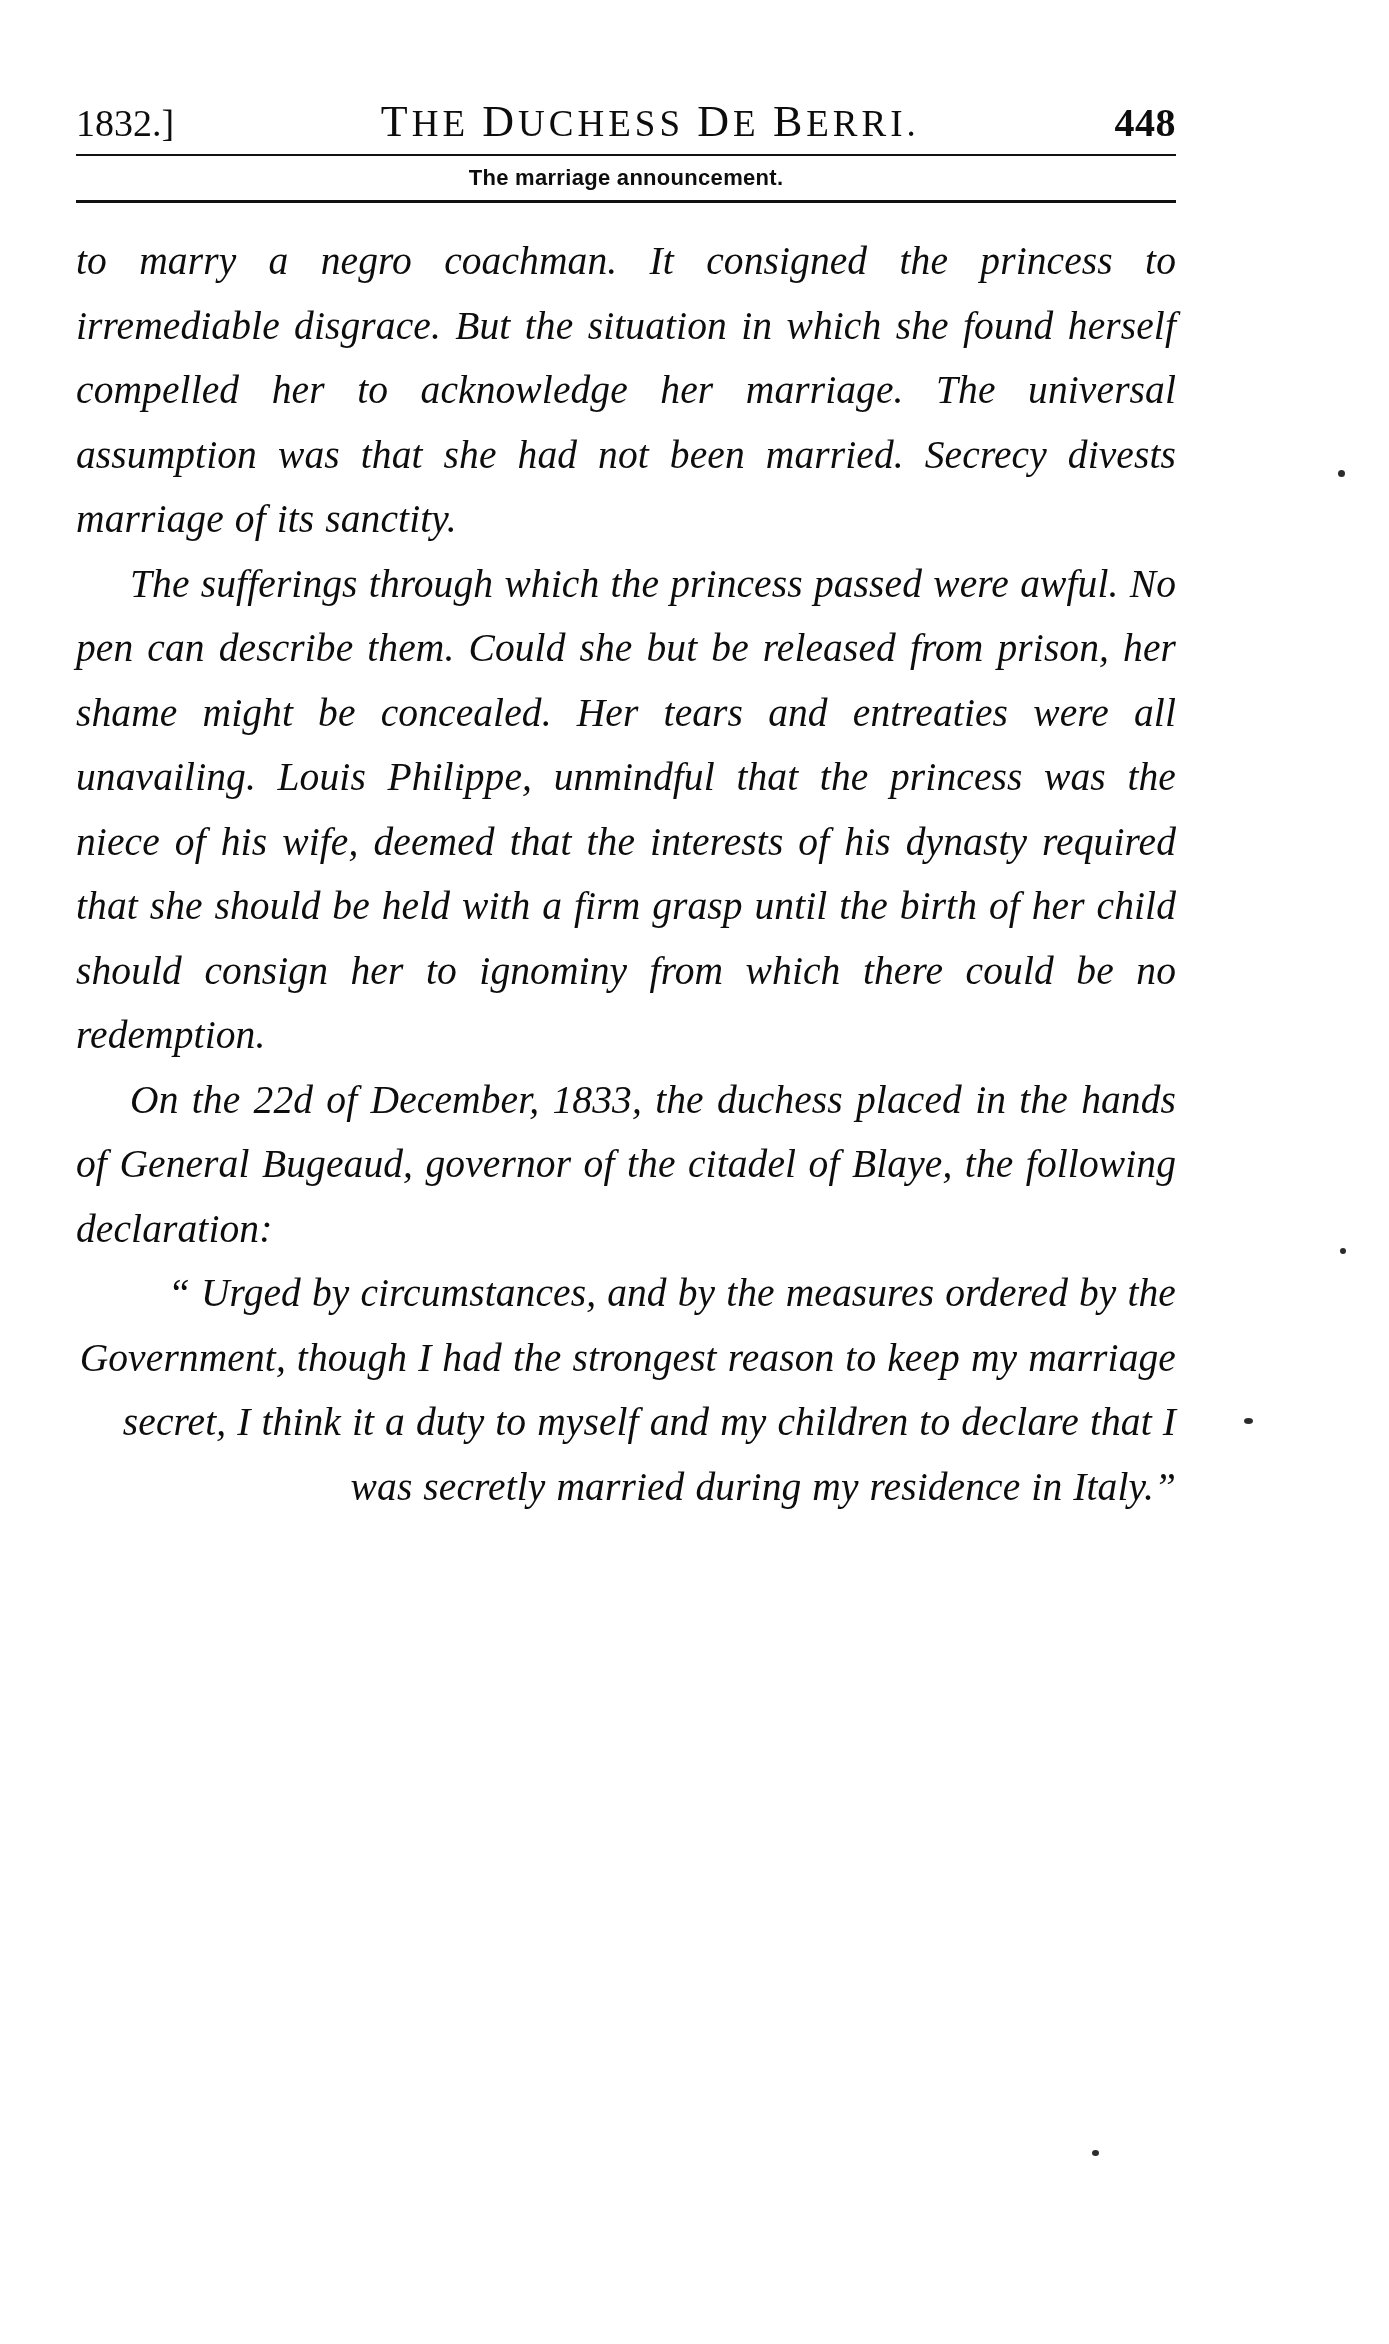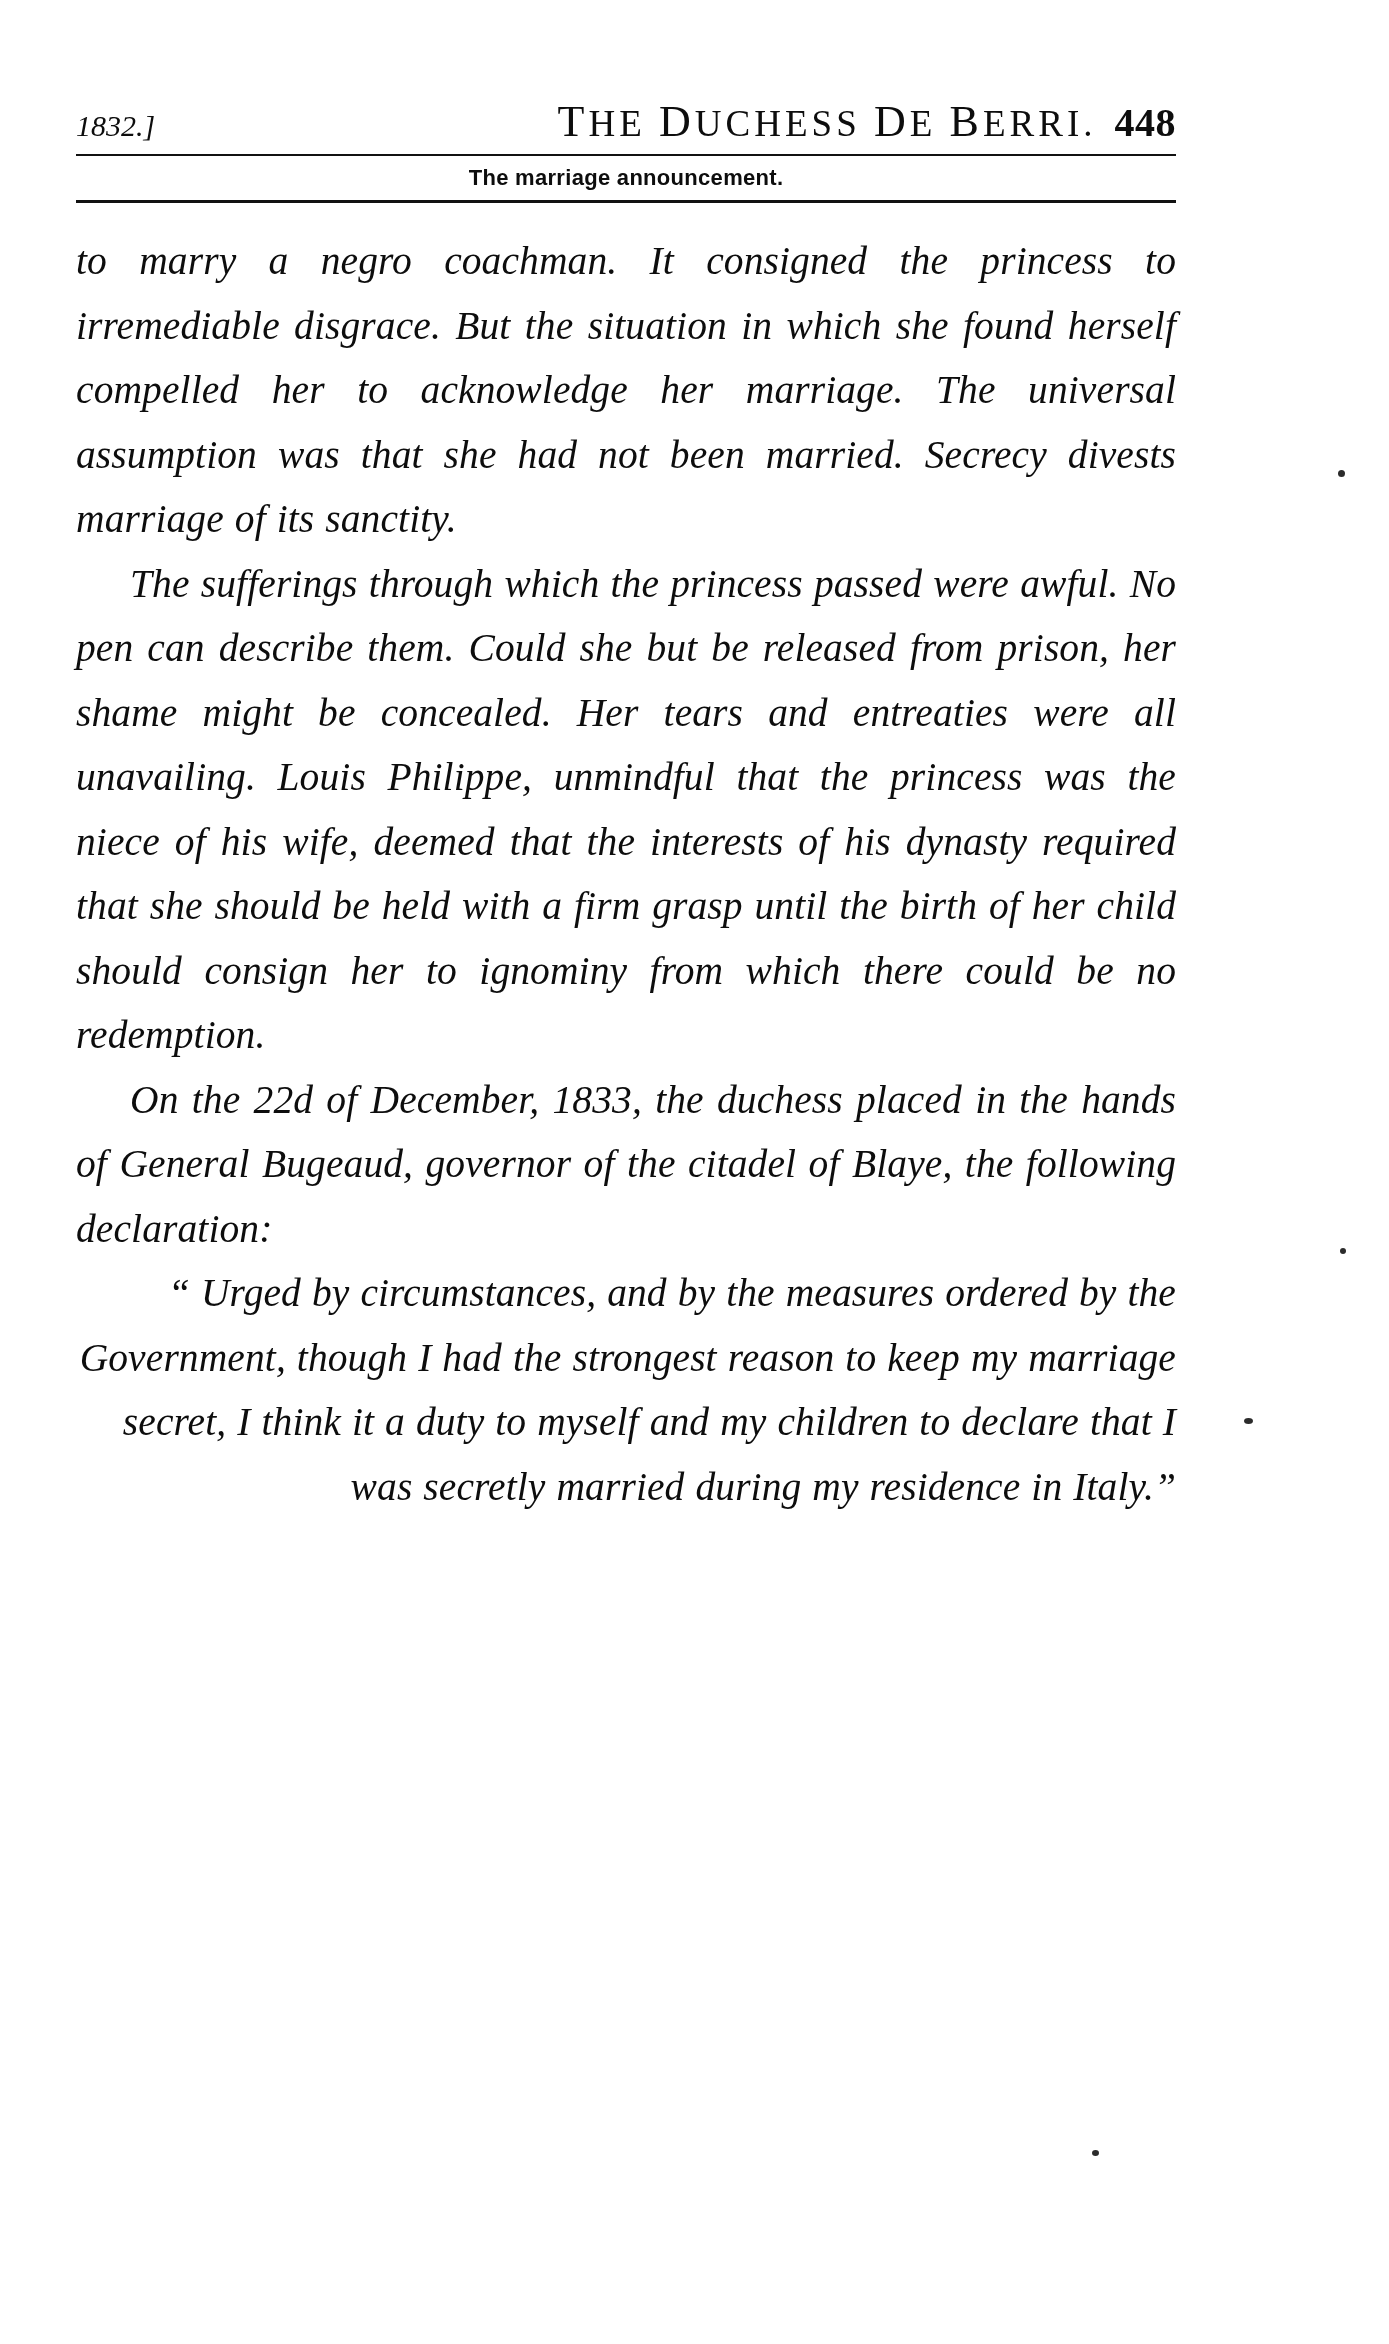--- a/index.html
+++ b/index.html
@@ -33,28 +33,27 @@
   .runhead {
     display: flex;
     align-items: baseline;
     justify-content: flex-start;
     width: 1100px;
     height: 58px;
     font-size: 40px;
     letter-spacing: 0.5px;
   }
   .runhead .folio-year {
-    font-size: 30px;
+    font-size: 38px;
     letter-spacing: 0px;
     white-space: pre;
-    font-style: italic;
   }
   .runhead .runtitle {
     flex: 1;
-    text-align: right;
+    text-align: center;
     font-size: 37px;
     letter-spacing: 4px;
     padding-left: 30px;
     white-space: pre;
   }
   .runhead .runtitle .cap {
     font-size: 44px;
   }
   .runhead .folio-page {
     font-size: 40px;

